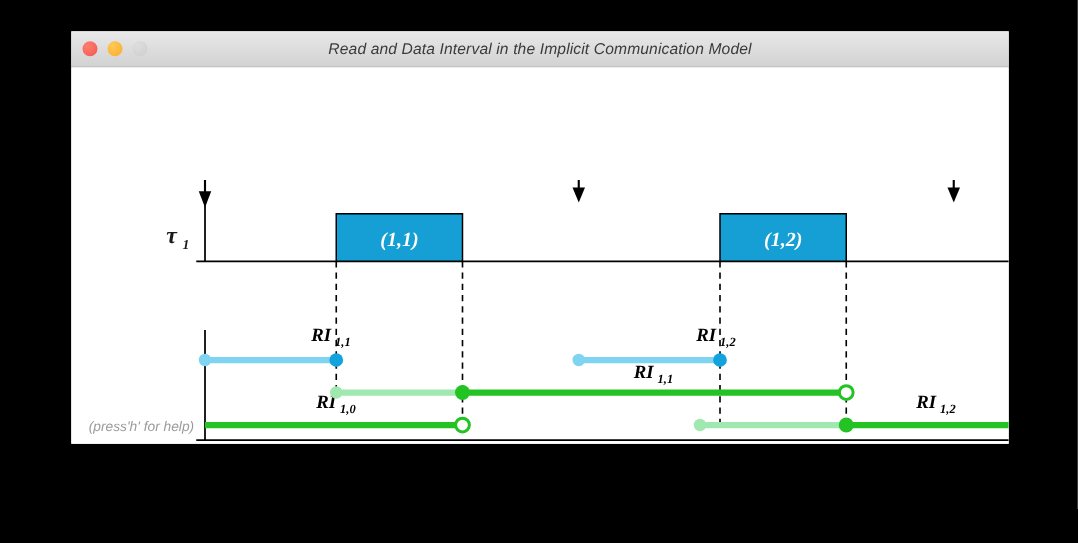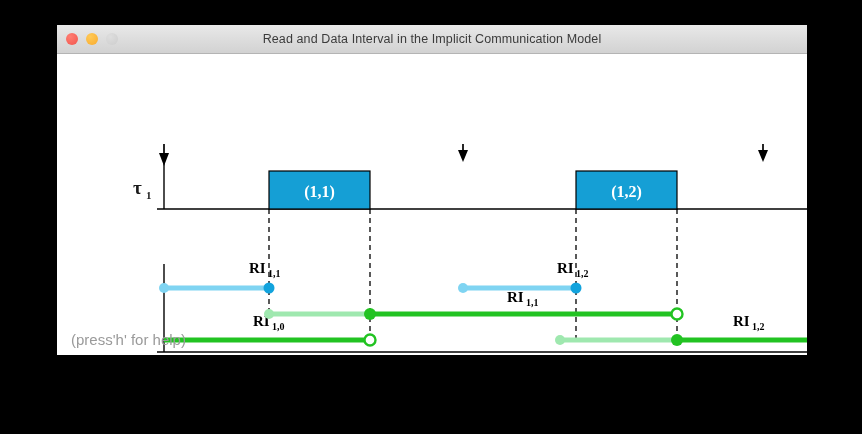--- a/index.html
+++ b/index.html
@@ -17,20 +17,21 @@
   
   .window {
     position: absolute;
     left: 57px;
     top: 25px;
     width: 750px;
     height: 330px;
     background: #ffffff;
     box-shadow: 0 2px 7px rgba(0,0,0,0.55);
     overflow: hidden;
+    font-style: italic;
   }
 
   .titlebar {
     position: relative;
     height: 28px;
     background: linear-gradient(to bottom, #e9e9e9 0%, #dcdcdc 55%, #d2d2d2 100%);
     border-bottom: 1px solid #b4b4b4;
     display: flex;
     align-items: center;
   }
@@ -68,21 +69,21 @@
     width: 750px;
     height: 302px;
     background: #ffffff;
   }
   .canvas svg { display: block; }
 
   .helptext {
     position: absolute;
     left: 14px;
     bottom: 8px;
-    font-size: 15px;
+    font-size: 11px;
     color: #9a9a9a;
     font-family: "Liberation Sans", sans-serif;
     margin-top: 48px;
   }
 
   
   .mlabel {
     font-family: "Liberation Serif", serif;
     font-size: 15px;
     font-weight: 700;

